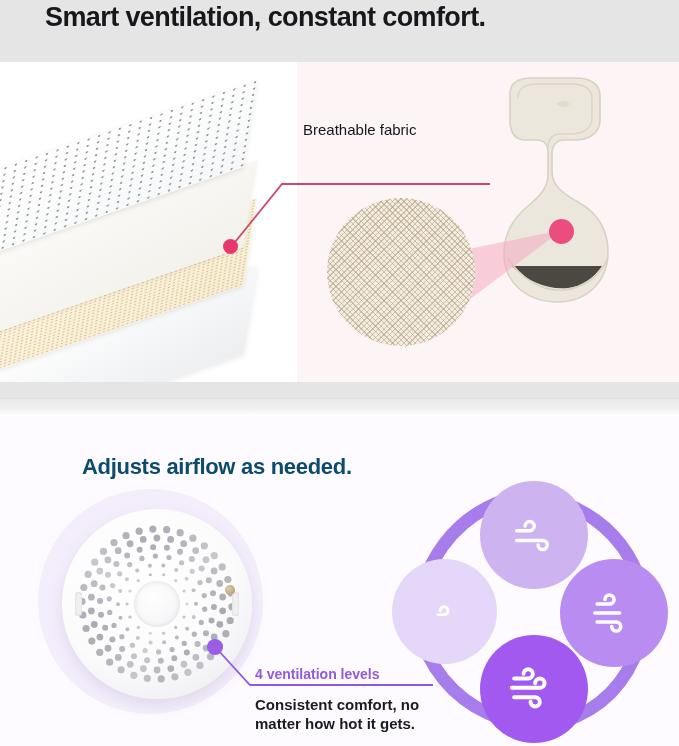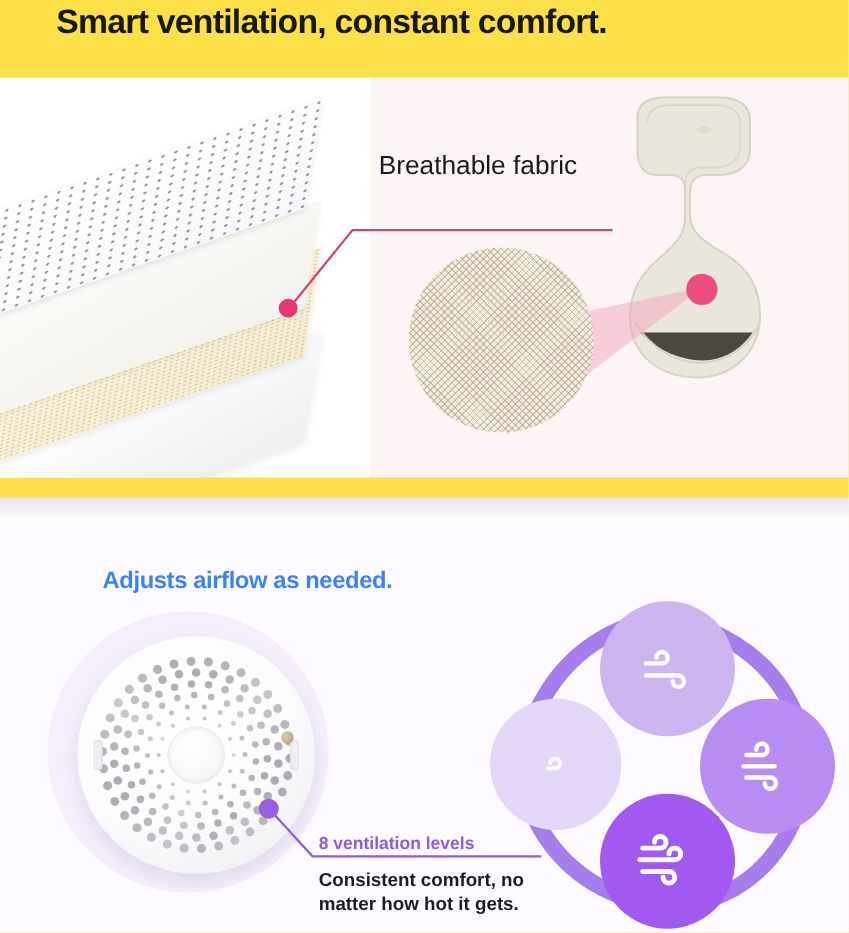--- a/index.html
+++ b/index.html
@@ -11,21 +11,21 @@
     background: #fdfbfd;
     overflow: hidden;
     position: relative;
   }
 
   
   #section-fabric {
     position: absolute;
     left: 0; top: 0;
     width: 679px; height: 398px;
-    background: #fde047;
+    background: #e5e5e5;
     overflow: hidden;
   }
 
   #fabric-headline {
     position: absolute;
     left: 45px; top: 2px;
     font-size: 27px;
     font-weight: 700;
     letter-spacing: -0.6px;
     color: #16181c;
@@ -93,21 +93,21 @@
     border-radius: 50%;
     background: #e8376f;
     z-index: 6;
   }
 
   #fabric-leader { position: absolute; left: 0; top: 62px; z-index: 5; }
 
   #fabric-sub-headline {
     position: absolute;
     left: 303px; top: 121px;
-    font-size: 21px;
+    font-size: 15px;
     font-weight: 400;
     color: #16181c;
     white-space: nowrap;
   }
   #fabric-sub-label {
     position: absolute;
     left: 303px; top: 161px;
     font-size: 14px;
     font-weight: 500;
     color: #cd476f;
@@ -162,24 +162,24 @@
     position: absolute;
     left: 0; top: 416px;
     width: 679px; height: 330px;
     background: #fdfbff;
     overflow: hidden;
   }
 
   #airflow-headline {
     position: absolute;
     left: 82px; top: 38px;
-    font-size: 19px;
+    font-size: 22px;
     font-weight: 700;
     letter-spacing: -0.3px;
-    color: #3b82f6;
+    color: #0c4a6e;
     white-space: nowrap;
   }
 
   
   #lavender-blob {
     position: absolute;
     left: 38px; top: 73px;
     width: 225px; height: 225px;
     border-radius: 50%;
     background: #f4eefc;
@@ -526,14 +526,14 @@
     </div>
   </div>
 </div>
 
 <div id="airflow-dot"></div>
 
 <svg id="airflow-leader" width="679" height="330">
   <path d="M 217 233 L 250 269 L 433 269" fill="none" stroke="#9159dd" stroke-width="1.8"></path>
 </svg>
 
-<div id="airflow-label">8 ventilation levels</div>
+<div id="airflow-label">4 ventilation levels</div>
 <div id="airflow-caption">Consistent comfort, no matter how hot it gets.</div>
 
 </body></html>

